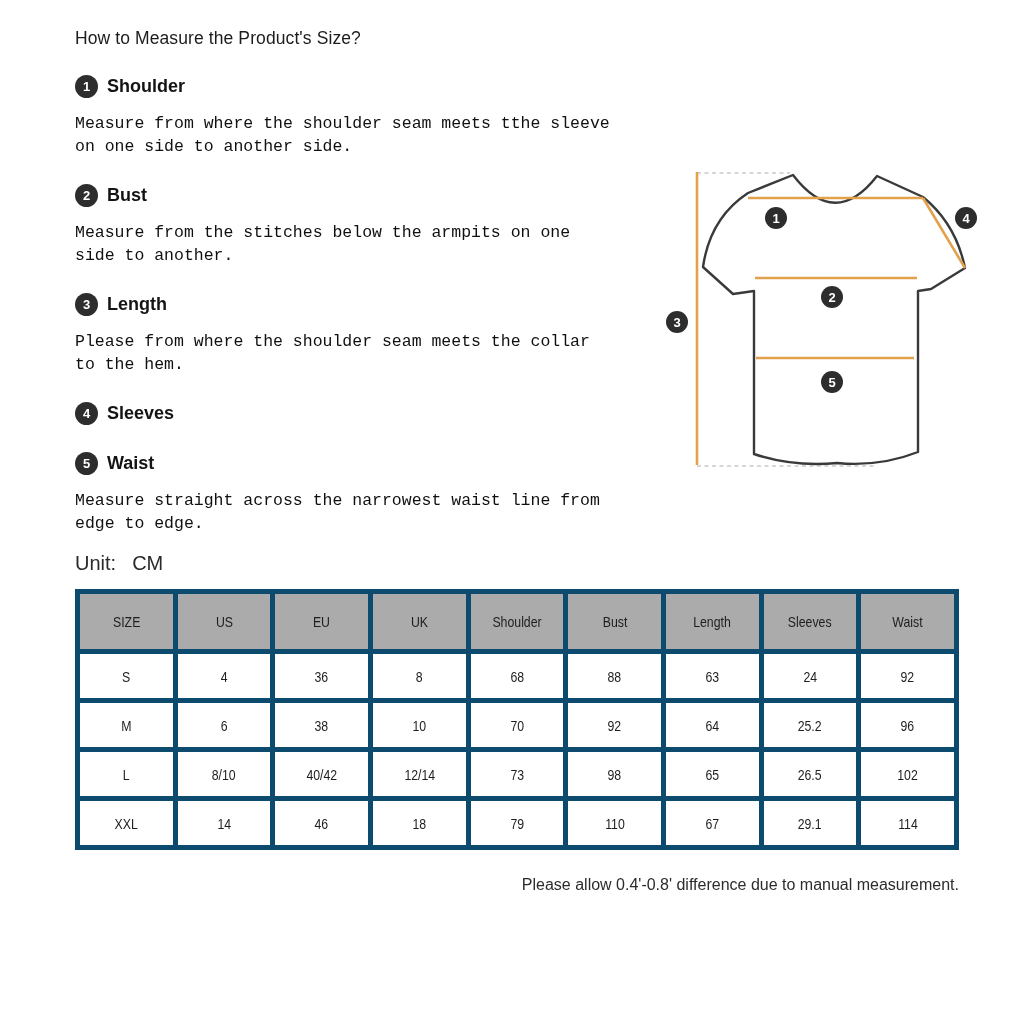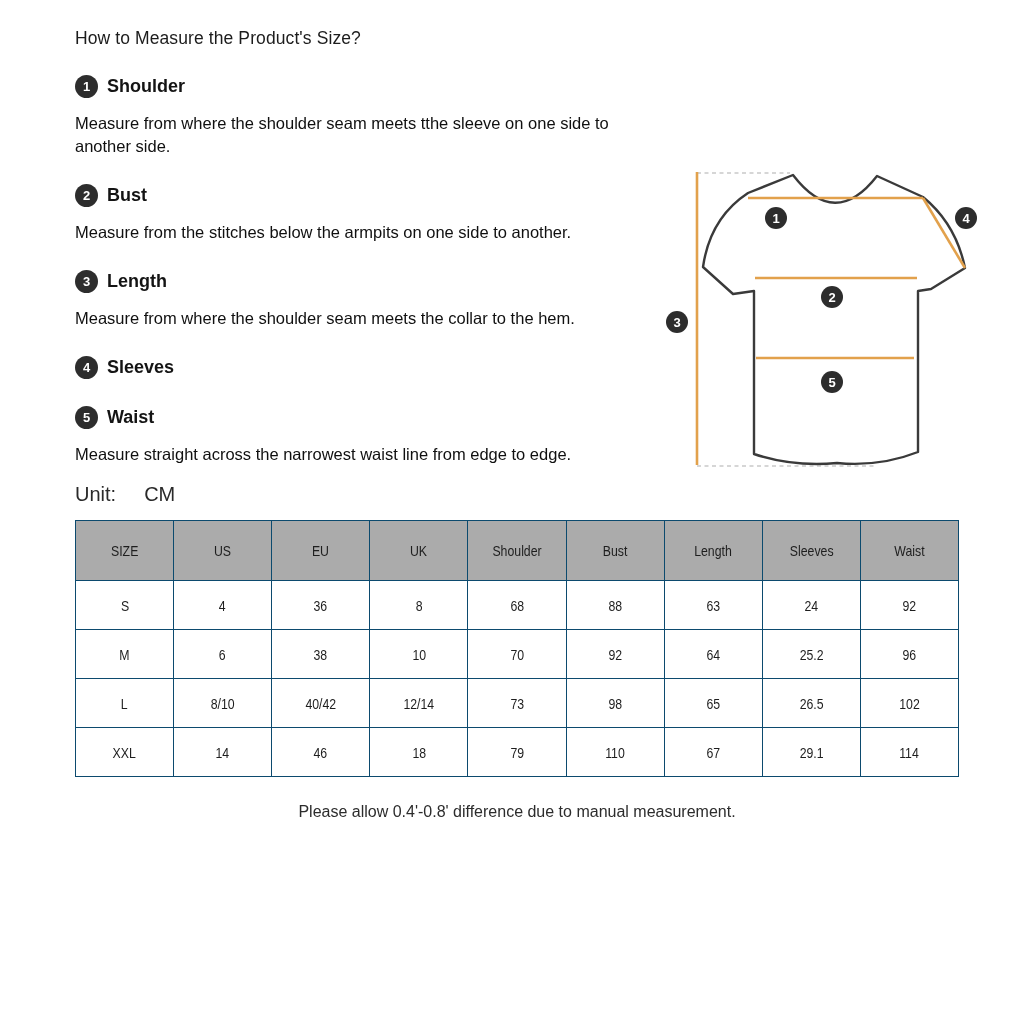--- a/index.html
+++ b/index.html
@@ -20,48 +20,48 @@
   .inst-head { display: flex; align-items: center; gap: 9px; margin-top: 24px; height: 26px; }
   .step-badge {
     width: 23px; height: 23px; border-radius: 50%;
     background: #2d2d2d; color: #ffffff;
     display: inline-flex; align-items: center; justify-content: center;
     font-size: 13px; font-weight: bold; flex: 0 0 auto;
   }
   .inst-label { font-size: 18px; font-weight: 600; color: #141414; }
   .inst-desc {
     margin-top: 13px; width: 537px;
-    font-size: 16.5px; line-height: 23px; color: #101010;
+    font-size: 16.5px; line-height: 23px; color: #101010; font-family: Liberation Mono, monospace;
   }
 
   .unit-row { margin-top: 17px; font-size: 20px; color: #2a2a2a; }
-  .unit-row .unit-value { margin-left: 28px; }
+  .unit-row .unit-value { margin-left: 16px; }
 
   
   .diagram { position: absolute; left: 650px; top: 150px; width: 374px; height: 340px; }
   .shirt-outline { fill: #ffffff; stroke: #3a3a3a; stroke-width: 2.4; stroke-linejoin: round; }
   .measure-line { stroke: #E2A14C; stroke-width: 2.6; fill: none; }
   .guide-dash { stroke: #c9c9c9; stroke-width: 1.6; stroke-dasharray: 4 3.5; fill: none; }
   .svg-badge-circle { fill: #2d2d2d; }
   .svg-badge-num { fill: #ffffff; font-family: "Liberation Sans", sans-serif; font-size: 13px; font-weight: bold; text-anchor: middle; }
 
   
   table.size-table {
     border-collapse: collapse; margin-top: 14px;
     width: 884px; table-layout: fixed;
   }
   table.size-table th, table.size-table td {
-    border: 1px solid #0c4a6e; text-align: center; vertical-align: middle;
+    border: 5px solid #0c4a6e; text-align: center; vertical-align: middle;
     font-size: 15px; color: #1e1e1e; overflow: hidden;
   }
   table.size-table th { background: #ababab; height: 60px; font-weight: 400; }
   table.size-table td { background: #ffffff; height: 49px; }
   .cond { display: inline-block; transform: scaleX(0.82); white-space: nowrap; }
 
-  .footer-note { margin-top: 26px; width: 884px; text-align: center; font-size: 16px; color: #2c2c2c; }
+  .footer-note { margin-top: 26px; width: 884px; text-align: right; font-size: 16px; color: #2c2c2c; }
 </style>
 </head>
 <body>
 
 <div class="page">
 
   <div class="title">How to Measure the Product's Size?</div>
 
   <div class="left-col" id="instructions">
       <div class="inst-item">
@@ -76,21 +76,21 @@
           <span class="step-badge">2</span>
           <span class="inst-label">Bust</span>
         </div>
         <p class="inst-desc">Measure from the stitches below the armpits on one side to another.</p>
       </div>
       <div class="inst-item">
         <div class="inst-head">
           <span class="step-badge">3</span>
           <span class="inst-label">Length</span>
         </div>
-        <p class="inst-desc">Measure from where the shoulder seam meets the collar to the hem.</p>
+        <p class="inst-desc">Please from where the shoulder seam meets the collar to the hem.</p>
       </div>
       <div class="inst-item">
         <div class="inst-head">
           <span class="step-badge">4</span>
           <span class="inst-label">Sleeves</span>
         </div>
       </div>
       <div class="inst-item">
         <div class="inst-head">
           <span class="step-badge">5</span>

